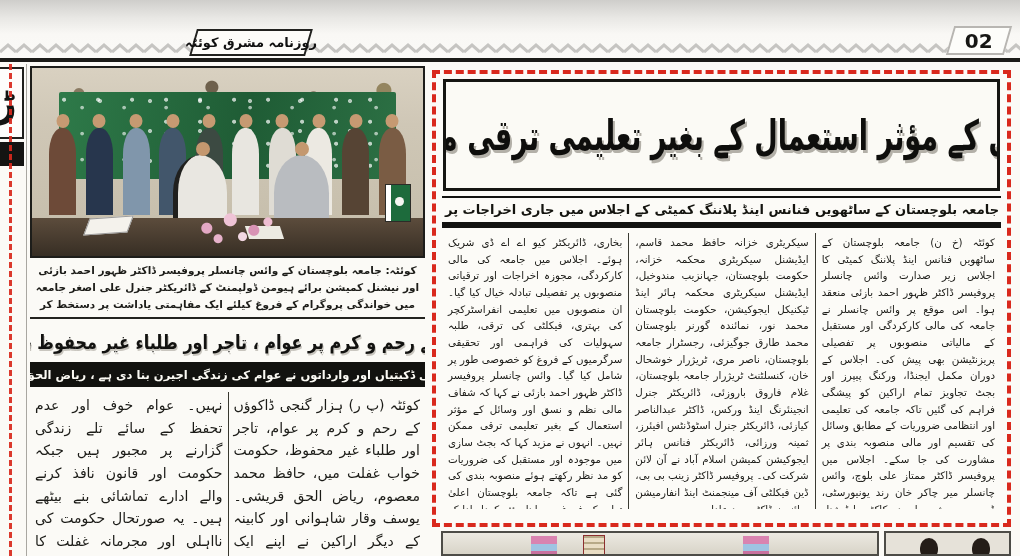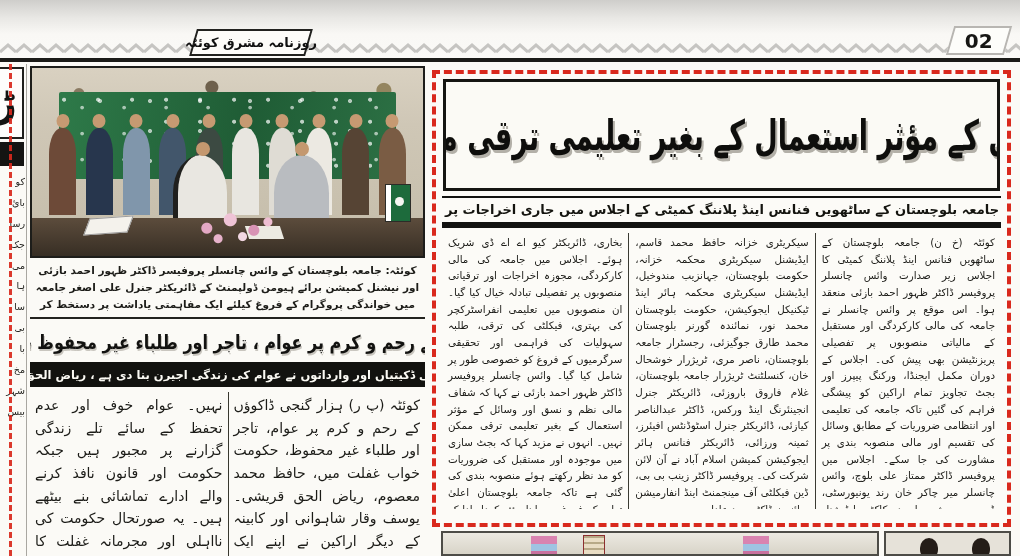--- a/index.html
+++ b/index.html
@@ -158,32 +158,20 @@
     <div class="abs pagenum">
       <span class="pagenum-inner">02</span>
     </div>
   </div>
   <div class="abs header-rule"></div>
   <div class="abs paper"></div>
 
   <div class="abs sliver">
     <div class="sliver-headbox">ڑ</div>
     <div class="sliver-band"></div>
-    <div class="sliver-frags">کو
-بائ
-رسا
-جک
-می
-ہا
-سا
-بی
-با
-مخ
-شہر
-بیس</div>
     <div class="sliver-reddash"></div>
   </div>
   <div class="abs sliver-rule"></div>
 
   <div class="abs photo-frame">
     <div class="photo-wall-spots abs"></div>
     <div class="banner"></div>
     <div class="people">
       <div class="person"></div>
       <div class="person"></div>

